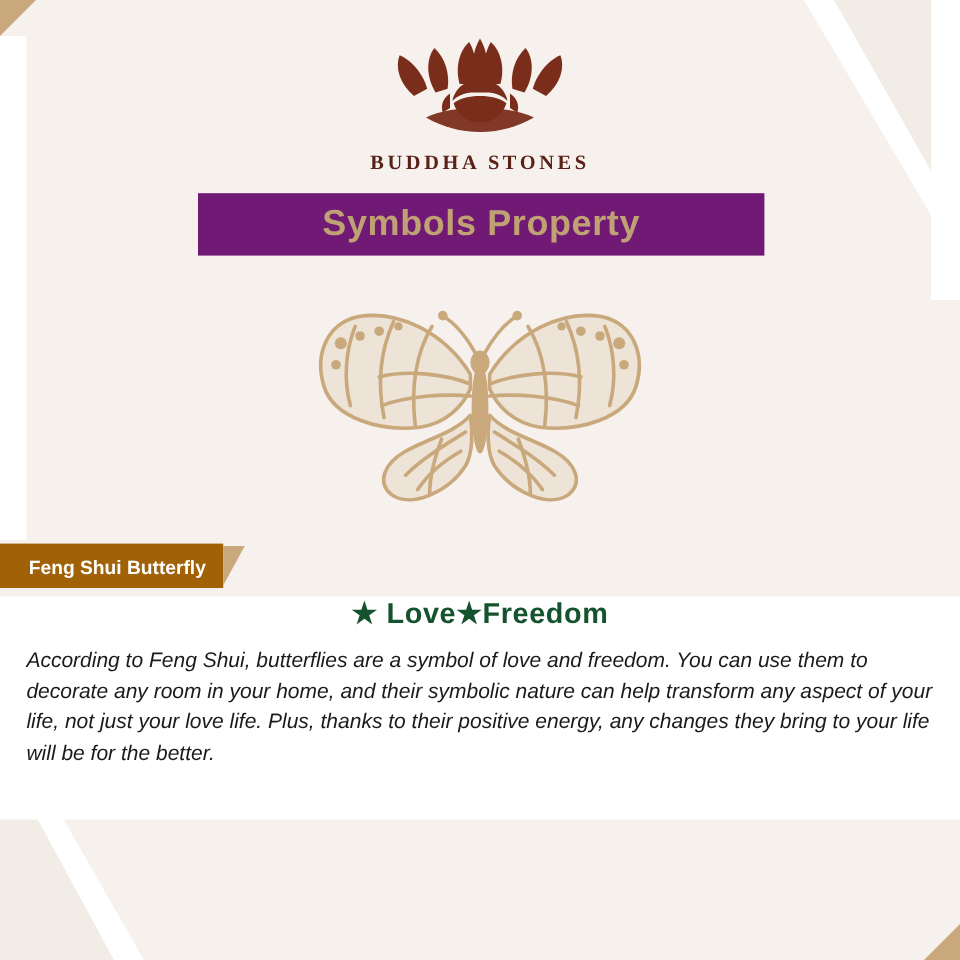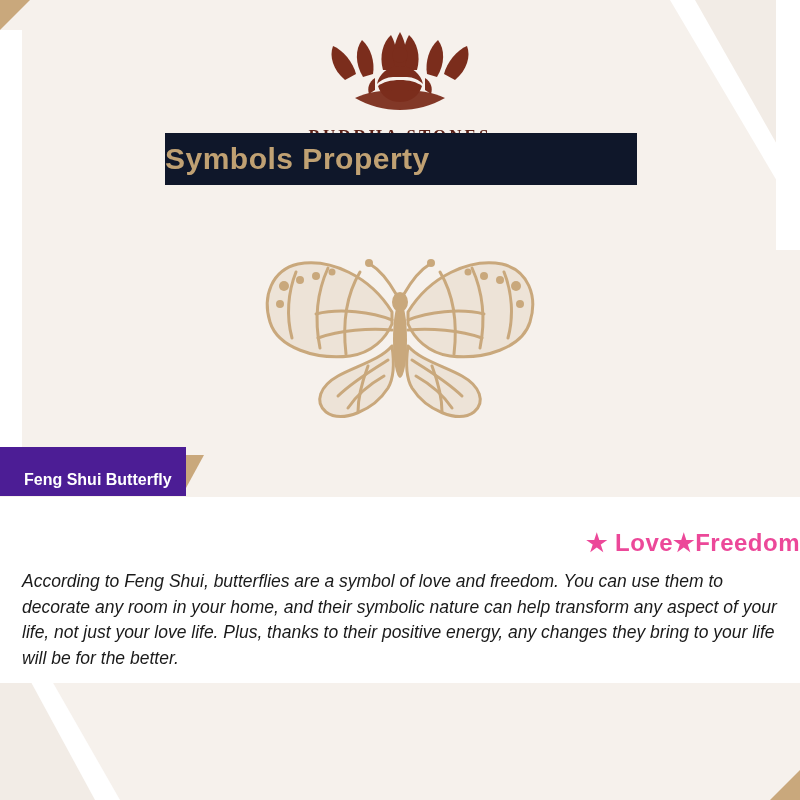--- a/index.html
+++ b/index.html
@@ -97,28 +97,28 @@
     font-size: 17px;
     letter-spacing: 3px;
     font-weight: bold;
     color: #5a2118;
     font-family: "Liberation Serif", serif;
   }
 
   
   .title-band {
     position: absolute;
-    top: 133px;
+    top: 161px;
     left: 165px;
     width: 472px;
     height: 52px;
-    background: #0f172a;
-    display: flex;
-    align-items: center;
-    justify-content: flex-start;
+    background: #701a75;
+    display: flex;
+    align-items: center;
+    justify-content: center;
   }
   .title-band .title-text {
     font-size: 30px;
     font-weight: bold;
     color: #c0a173;
     letter-spacing: 0.5px;
   }
 
   
   .symbol-area {
@@ -135,25 +135,25 @@
   
   .ribbon {
     position: absolute;
     top: 455px;
     left: 0;
     height: 33px;
     display: flex;
     align-items: center;
   }
   .ribbon-body {
-    background: #4c1d95;
+    background: #a16207;
     height: 33px;
     display: flex;
     align-items: center;
-    padding: 16px 14px 0 24px;
+    padding: 4px 14px 0 24px;
   }
   .ribbon-label {
     color: #ffffff;
     font-size: 16px;
     font-weight: bold;
   }
   .ribbon-tail {
     width: 0; height: 0;
     border-top: 33px solid #c9a87c;
     border-right: 18px solid transparent;
@@ -162,25 +162,25 @@
   
   .text-panel {
     position: absolute;
     top: 497px;
     left: 0;
     width: 800px;
     height: 186px;
     background: #ffffff;
   }
   .keywords {
-    text-align: right;
-    margin-top: 32px;
+    text-align: center;
+    margin-top: 0;
     font-size: 24px;
     font-weight: bold;
-    color: #ec4899;
+    color: #14532d;
     letter-spacing: 0.5px;
   }
   .body-text {
     margin: 12px 22px 0 22px;
     font-size: 17.5px;
     line-height: 1.47;
     color: #1a1a1a;
     text-align: left;
     font-style: italic;
   }

